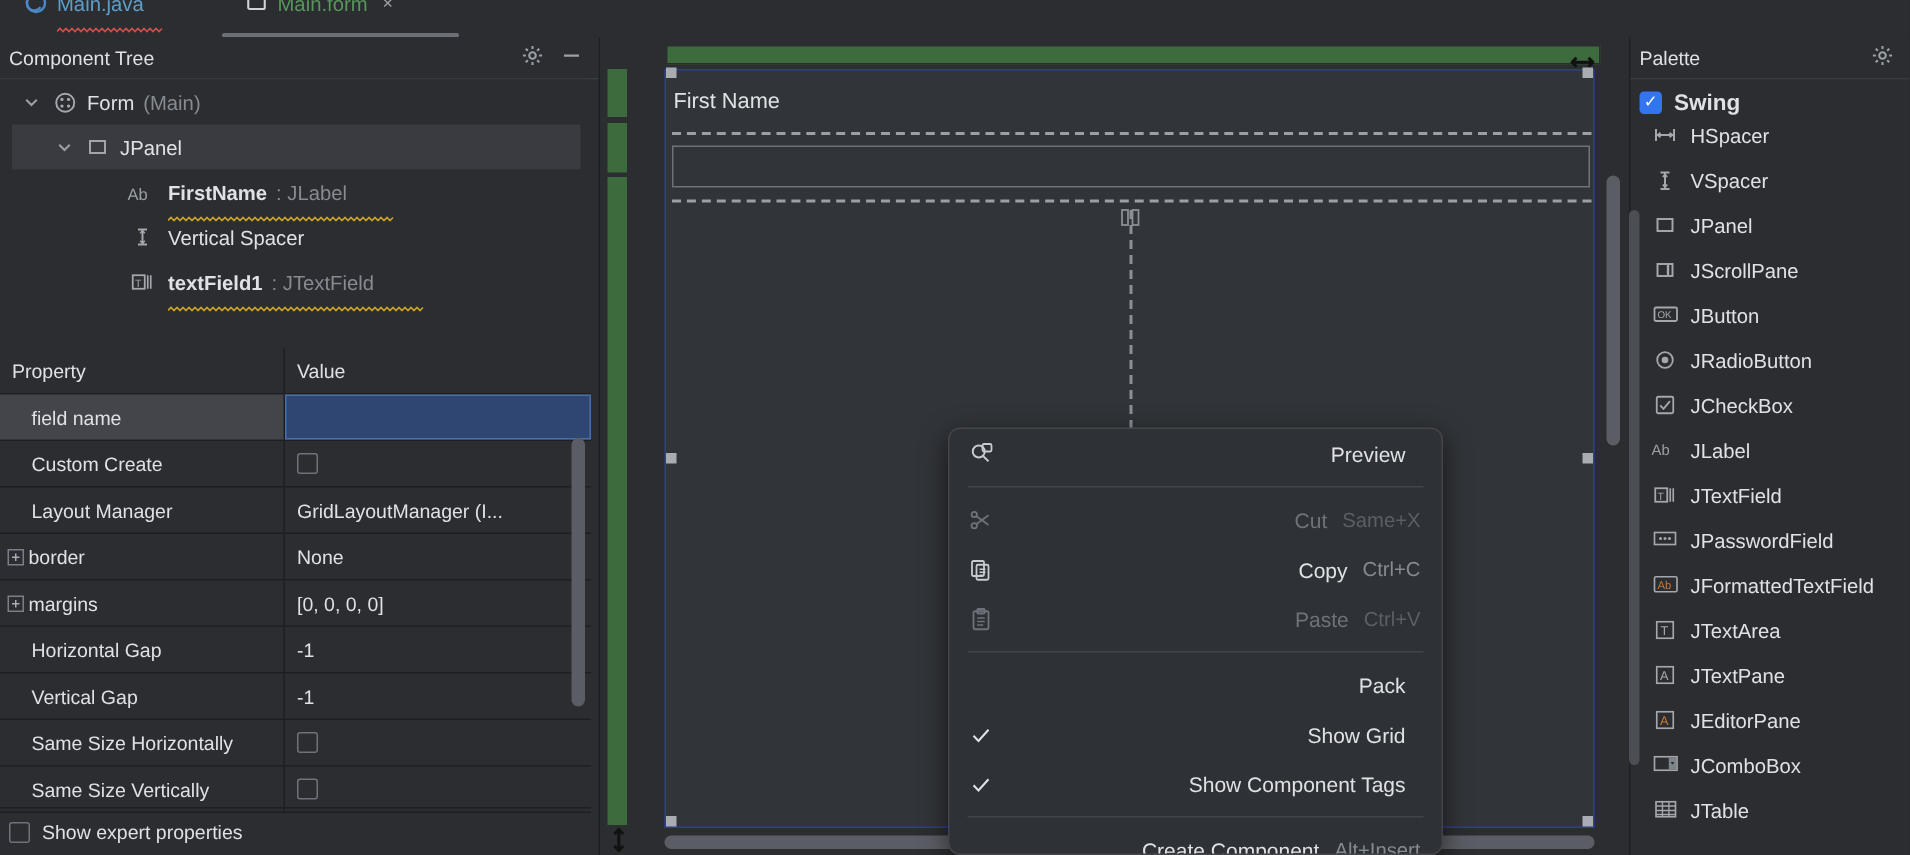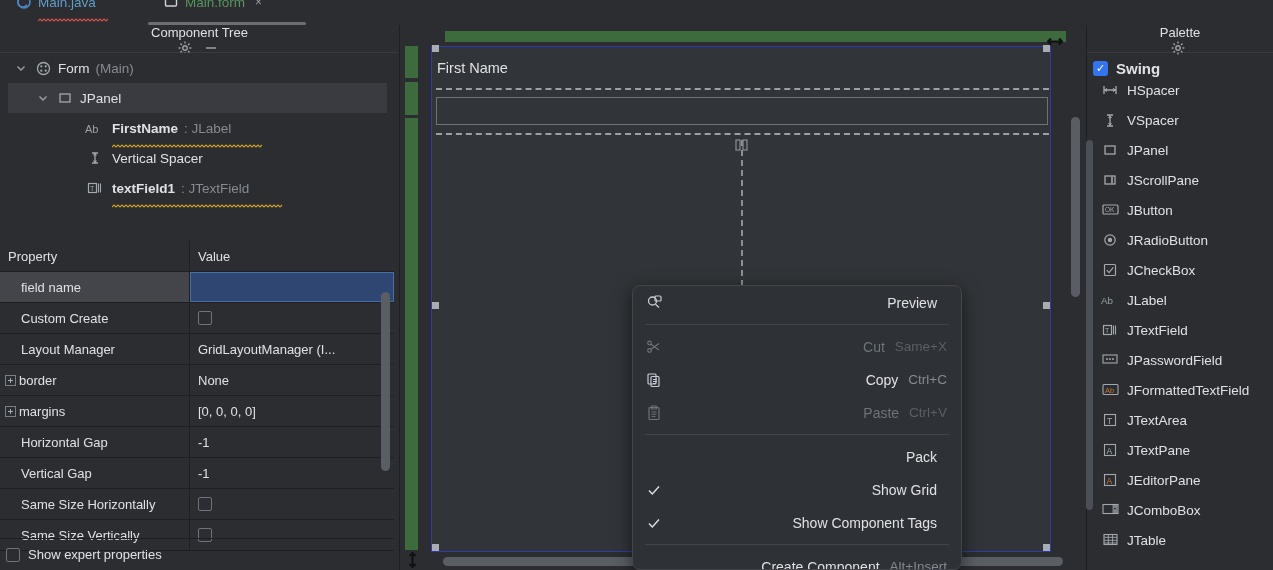--- a/index.html
+++ b/index.html
@@ -38,21 +38,20 @@
   
   .left-dock {
     position: absolute; left: 0; top: 25px; width: 400px; height: 545px;
     background: #2b2d30;
     border-right: 1px solid #1e1f22;
   }
   .panel-header {
     height: 28px; display: flex; align-items: center;
     padding: 0 6px 0 6px; background: #2b2d30;
     border-bottom: 1px solid #393b40;
-    flex-direction: column;
   }
   .panel-header .title { font-size: 13px; color: #dfe1e5; flex: 1; }
   .hdr-icons { display: flex; align-items: center; gap: 10px; padding-right: 4px;}
 
   .tree {
     position: absolute; left: 0; top: 28px; width: 394px; height: 178px;
     background: #2b2d30; overflow: hidden;
   }
   .tree-row {
     height: 30px; display: flex; align-items: center; gap: 6px;
@@ -67,21 +66,21 @@
   .tname { font-size: 13.5px; }
   .tname.bold { font-weight: bold; }
   .tdim { color: #868a91; }
   .squiggle-host { position: relative; display: inline-block; }
   .squiggle {
     position: absolute; left: 0; right: 0; bottom: -4px; height: 4px;
   }
 
   
   .proptable {
-    position: absolute; left: 0; top: 216px; width: 394px; height: 306px;
+    position: absolute; left: 0; top: 207px; width: 394px; height: 306px;
     background: #2b2d30;
   }
   .ptrow { display: flex; height: 31px; border-bottom: 1px solid #1e1f22; }
   .ptrow.head { background: #2b2d30; border-bottom: 1px solid #1e1f22; }
   .ptc-name {
     width: 190px; flex: 0 0 190px; display: flex; align-items: center;
     padding-left: 4px; border-right: 1px solid #1e1f22;
     overflow: hidden; white-space: nowrap;
   }
   .ptc-val {
@@ -128,21 +127,21 @@
     display: flex; align-items: center; justify-content: center;
   }
   .ruler-v-seg {
     position: absolute; left: 4px; width: 13px; background: #3d6b3e;
   }
   .ruler-v-arrow {
     position: absolute; left: 3px; top: 528px; width: 16px; height: 14px;
     display: flex; align-items: center; justify-content: center;
   }
   .form-area {
-    position: absolute; left: 30px; top: 21px; width: 620px; height: 506px;
+    position: absolute; left: 42px; top: 21px; width: 620px; height: 506px;
     background: #313438; border: 1px solid #2f3ba8; border-top-width:1px;
   }
   .form-inner {
     position: absolute; left: 0; top: 0; right: 0; bottom: 0;
   }
   .handle {
     position: absolute; width: 7px; height: 7px; background: #a9adb3;
   }
   .lbl-first {
     position: absolute; left: 5px; top: 13px;

